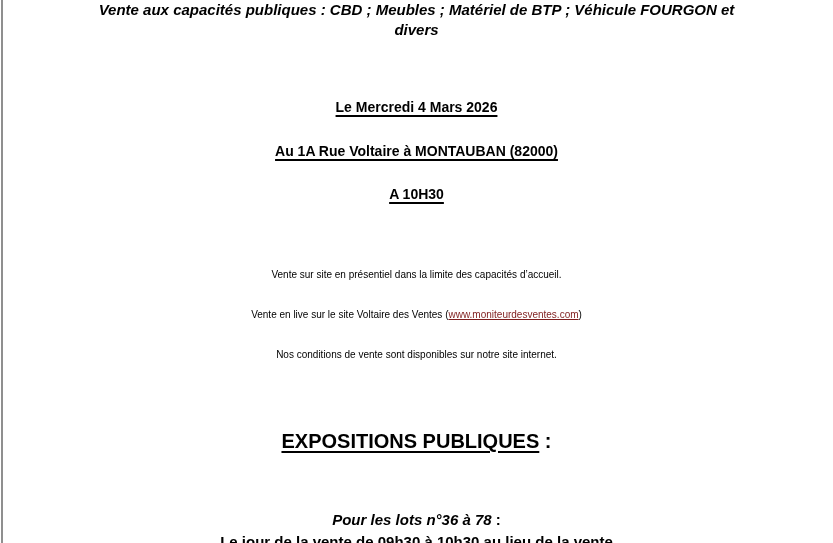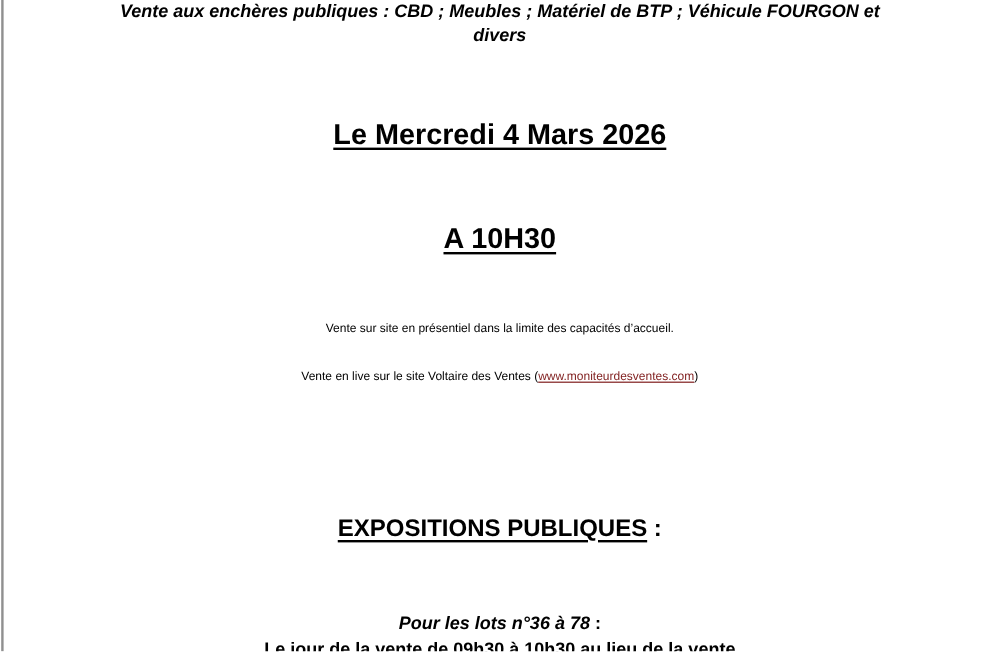--- a/index.html
+++ b/index.html
@@ -37,21 +37,21 @@
     left: 50%;
     transform: translateX(-50%);
     width: 640px;
     text-align: center;
     font-size: 15px;
     font-weight: 700;
     font-style: italic;
     line-height: 20px;
   }
   .big-heading {
-    font-size: 24px;
+    font-size: 14px;
     font-weight: 700;
     text-decoration: underline;
     text-decoration-thickness: 2px;
     text-underline-offset: 3px;
   }
   .body-text {
     font-size: 10px;
     font-weight: 400;
   }
   .expo {
@@ -80,33 +80,35 @@
     cursor: pointer;
   }
 </style>
 </head>
 <body>
 
 <div class="page">
 
   <div class="page-left-edge"></div>
 
-  <div class="title">Vente aux enchères publiques : CBD ; Meubles ; Matériel de BTP ; Véhicule FOURGON et divers</div>
+  <div class="title">Vente aux capacités publiques : CBD ; Meubles ; Matériel de BTP ; Véhicule FOURGON et divers</div>
 
   <div class="line big-heading" style="top: 99px;">Le Mercredi 4 Mars 2026</div>
 
+  <div class="line big-heading" style="top: 143px;">Au 1A Rue Voltaire à MONTAUBAN (82000)</div>
 
   <div class="line big-heading" style="top: 186px;">A 10H30</div>
 
   <div class="line body-text" style="top: 269px;">Vente sur site en présentiel dans la limite des capacités d’accueil.</div>
 
   <div class="line body-text" style="top: 309px;">
     <span>Vente en live sur le site Voltaire des Ventes (</span><a class="site-link" style="color:#7f1d1d;">www.moniteurdesventes.com</a><span>)</span>
   </div>
 
+  <div class="line body-text" style="top: 349px;">Nos conditions de vente sont disponibles sur notre site internet.</div>
 
   <div class="line expo" style="top: 430px;">
     <span class="underlined">EXPOSITIONS PUBLIQUES</span><span> :</span>
   </div>
 
   <div class="line lots-range" style="top: 511px;">
     <span class="italic-part">Pour les lots n°36 à 78</span><span> :</span>
   </div>
 
   <div class="line lots-detail" style="top: 532px;">Le jour de la vente de 09h30 à 10h30 au lieu de la vente</div>

